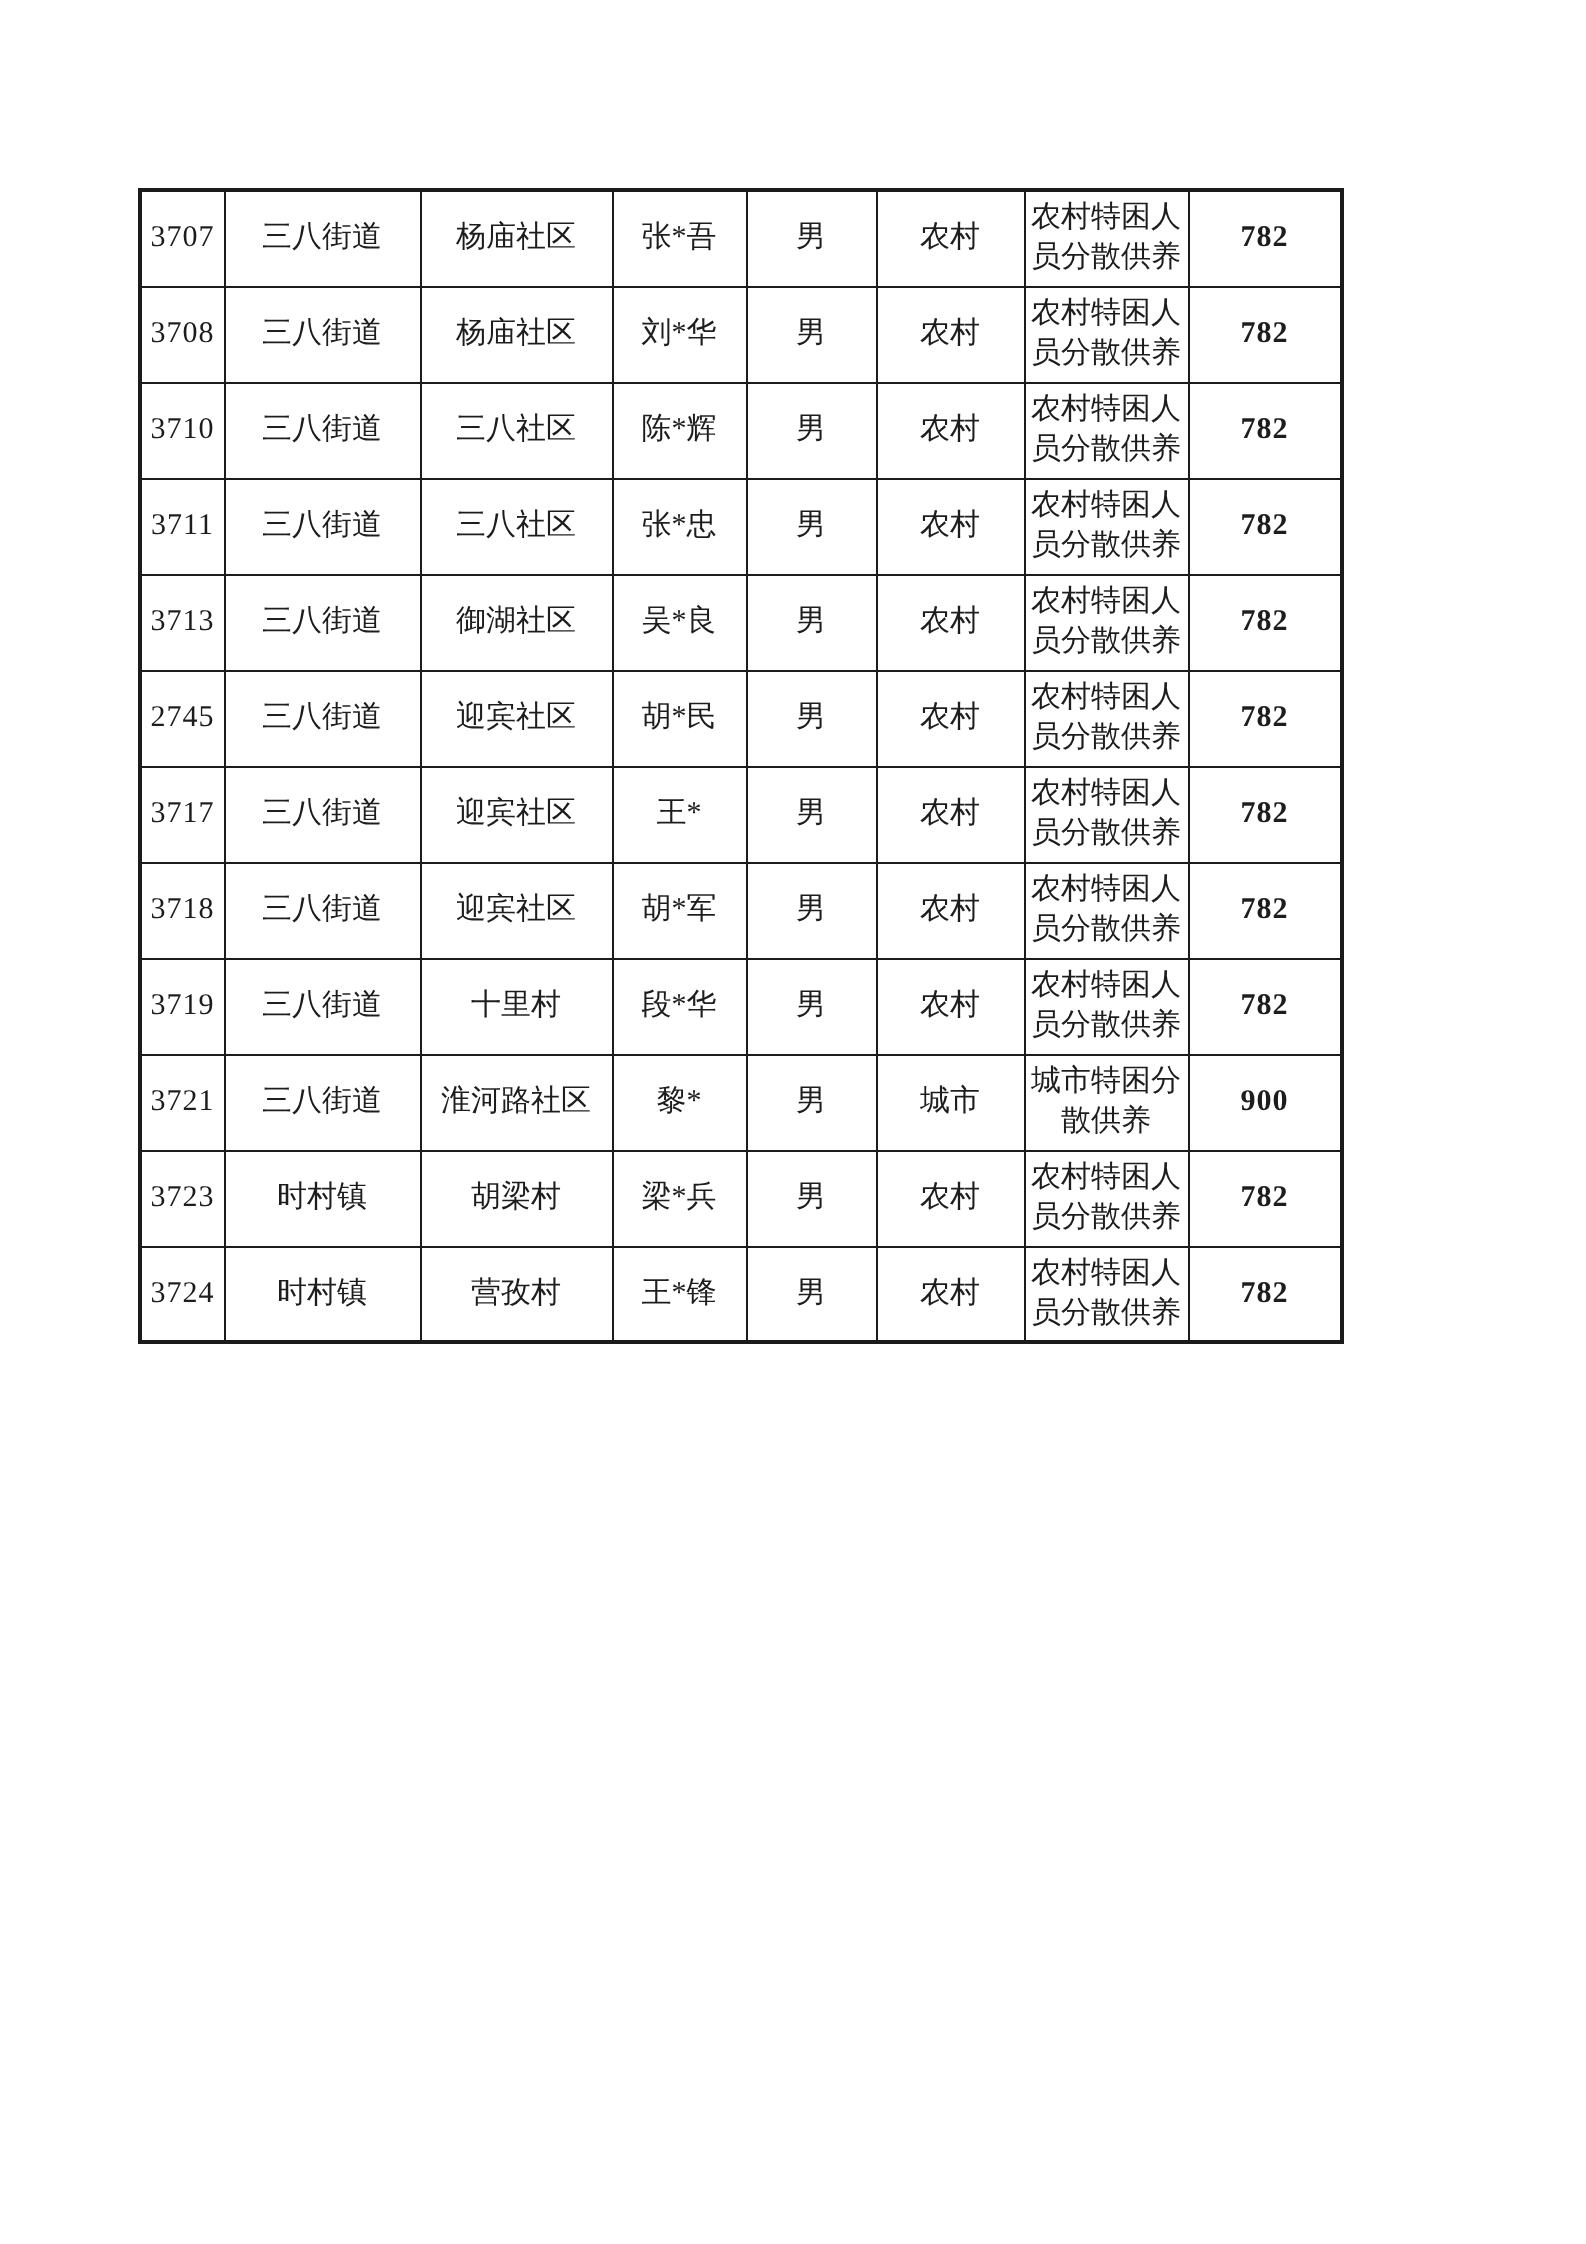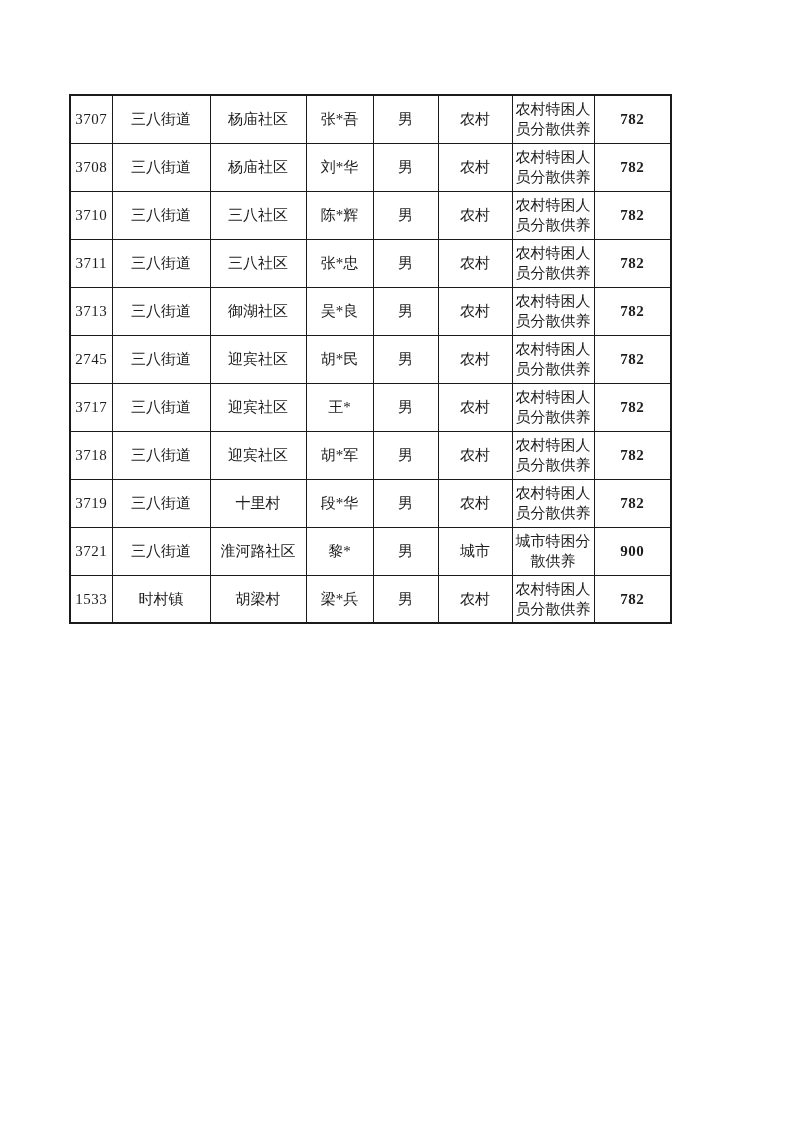--- a/index.html
+++ b/index.html
@@ -147,24 +147,34 @@
           <td class="col-serial">3721</td>
           <td class="col-street">三八街道</td>
           <td class="col-community">淮河路社区</td>
           <td class="col-name">黎*</td>
           <td class="col-gender">男</td>
           <td class="col-area">城市</td>
           <td class="col-category">城市特困分散供养</td>
           <td class="col-amount">900</td>
         </tr>
         <tr>
-          <td class="col-serial">1533</td>
+          <td class="col-serial">3723</td>
           <td class="col-street">时村镇</td>
           <td class="col-community">胡梁村</td>
           <td class="col-name">梁*兵</td>
+          <td class="col-gender">男</td>
+          <td class="col-area">农村</td>
+          <td class="col-category">农村特困人员分散供养</td>
+          <td class="col-amount">782</td>
+        </tr>
+        <tr>
+          <td class="col-serial">3724</td>
+          <td class="col-street">时村镇</td>
+          <td class="col-community">营孜村</td>
+          <td class="col-name">王*锋</td>
           <td class="col-gender">男</td>
           <td class="col-area">农村</td>
           <td class="col-category">农村特困人员分散供养</td>
           <td class="col-amount">782</td>
         </tr>
       </tbody>
   </table>
 </div>
 
 </body></html>

